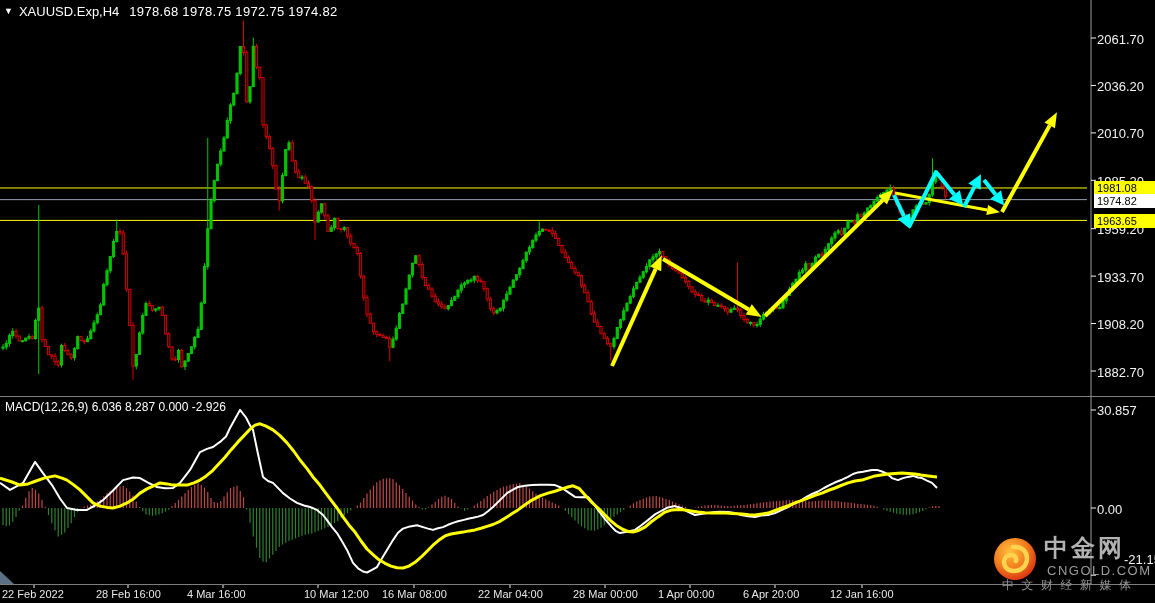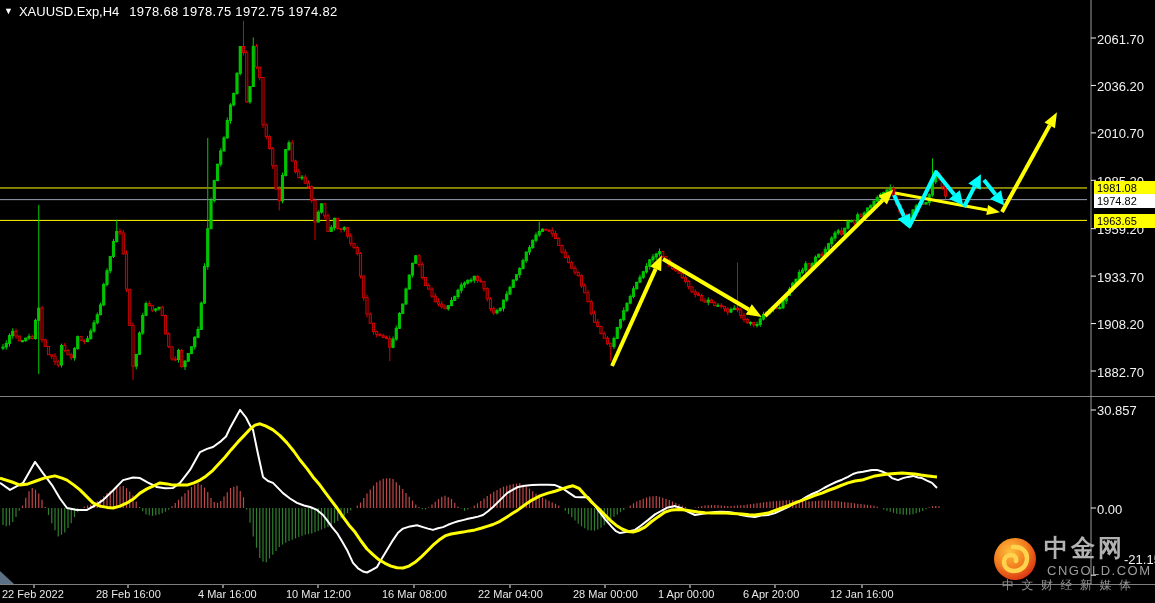--- a/index.html
+++ b/index.html
@@ -950,20 +950,21 @@
         <polygon points="980.9172858395405,174.22275868589028 980.716629562141,189.87394832305012 968.2759403633729,183.4529474462666" fill="#00FFFF"></polygon>
         <polyline points="984,180 995.5515646676133,194.59145010645886" fill="none" stroke="#00FFFF" stroke-width="4" stroke-linejoin="round"></polyline>
         <polygon points="1004.2414058887312,205.5680916489235 990.063243896381,198.93637071701778 1001.0398854388457,190.24652949589995" fill="#00FFFF"></polygon>
       </g>
     </svg>
 
   <div class="ovl" id="title-bar">
     <span class="tri">▼</span><span>XAUUSD.Exp,H4</span><span class="quote">1978.68 1978.75 1972.75 1974.82</span>
   </div>
 
+  <div class="ovl" id="macd-label">MACD(12,26,9) 6.036 8.287 0.000 -2.926</div>
 
   <div class="ovl" id="logo" style="width:163px;height:66px;">
     <svg id="logo-ball" width="46" height="46">
       <defs>
         <radialGradient id="ballg" cx="38%" cy="32%" r="75%">
           <stop offset="0%" stop-color="#FFBE3D"></stop>
           <stop offset="55%" stop-color="#F07B1D"></stop>
           <stop offset="100%" stop-color="#D92A12"></stop>
         </radialGradient>
       </defs>
@@ -983,21 +984,21 @@
     <div class="ovl ptick" style="top: 317.061px;">1908.20</div>
     <div class="ovl ptick" style="top: 364.5px;">1882.70</div>
     <div class="ovl badge" style="top: 181.48px; background: rgb(255, 255, 0);">1981.08</div>
     <div class="ovl badge" style="top: 194.48px; background: rgb(255, 255, 255);">1974.82</div>
     <div class="ovl badge" style="top: 213.906px; background: rgb(255, 255, 0);">1963.65</div>
     <div class="ovl ptick" style="top: 403.498px; z-index: 8;">30.857</div>
     <div class="ovl ptick" style="top: 501.5px; z-index: 8;">0.00</div>
     <div class="ovl ptick" style="top: 552px; z-index: 8; margin-left: 27px;">-21.157</div>
     <div class="ovl dlabel" style="left: 2px;">22 Feb 2022</div>
     <div class="ovl dlabel" style="left: 96px;">28 Feb 16:00</div>
-    <div class="ovl dlabel" style="left: 198px;">4 Mar 16:00</div>
-    <div class="ovl dlabel" style="left: 286px;">10 Mar 12:00</div>
+    <div class="ovl dlabel" style="left: 187px;">4 Mar 16:00</div>
+    <div class="ovl dlabel" style="left: 304px;">10 Mar 12:00</div>
     <div class="ovl dlabel" style="left: 382px;">16 Mar 08:00</div>
     <div class="ovl dlabel" style="left: 478px;">22 Mar 04:00</div>
     <div class="ovl dlabel" style="left: 573px;">28 Mar 00:00</div>
     <div class="ovl dlabel" style="left: 658px;">1 Apr 00:00</div>
     <div class="ovl dlabel" style="left: 743px; text-align: center;">6 Apr 20:00</div>
     <div class="ovl dlabel" style="left: 830px;">12 Jan 16:00</div>
   </div>
 
 </body></html>

